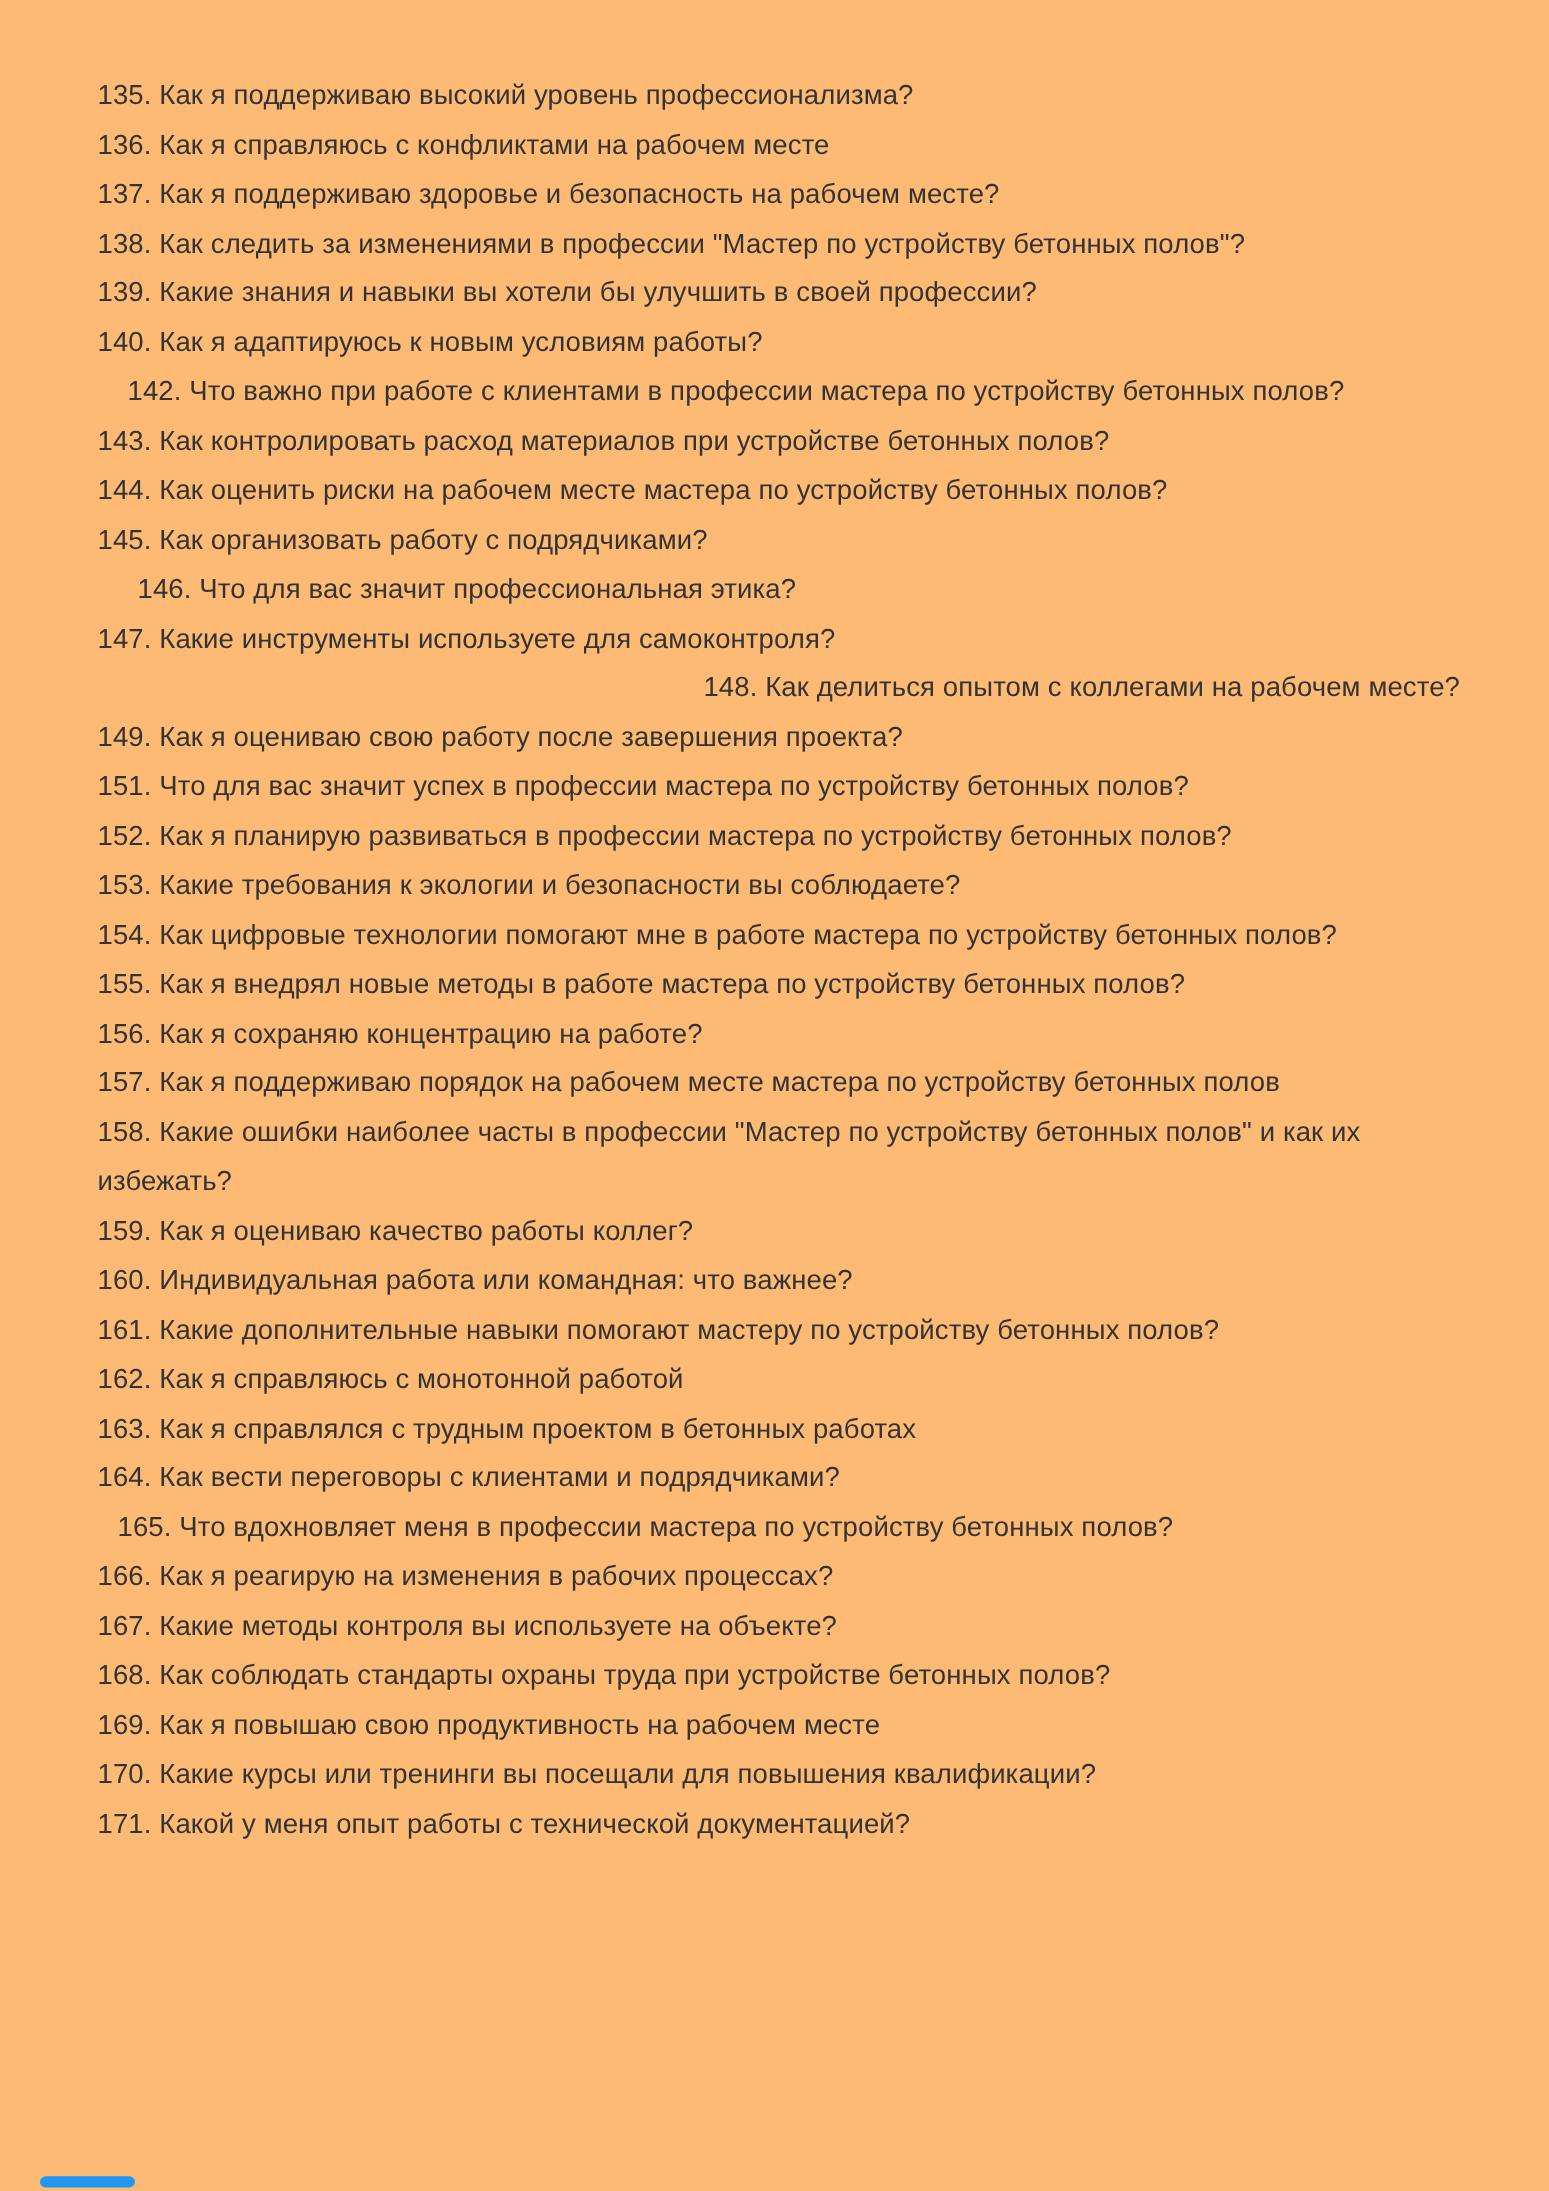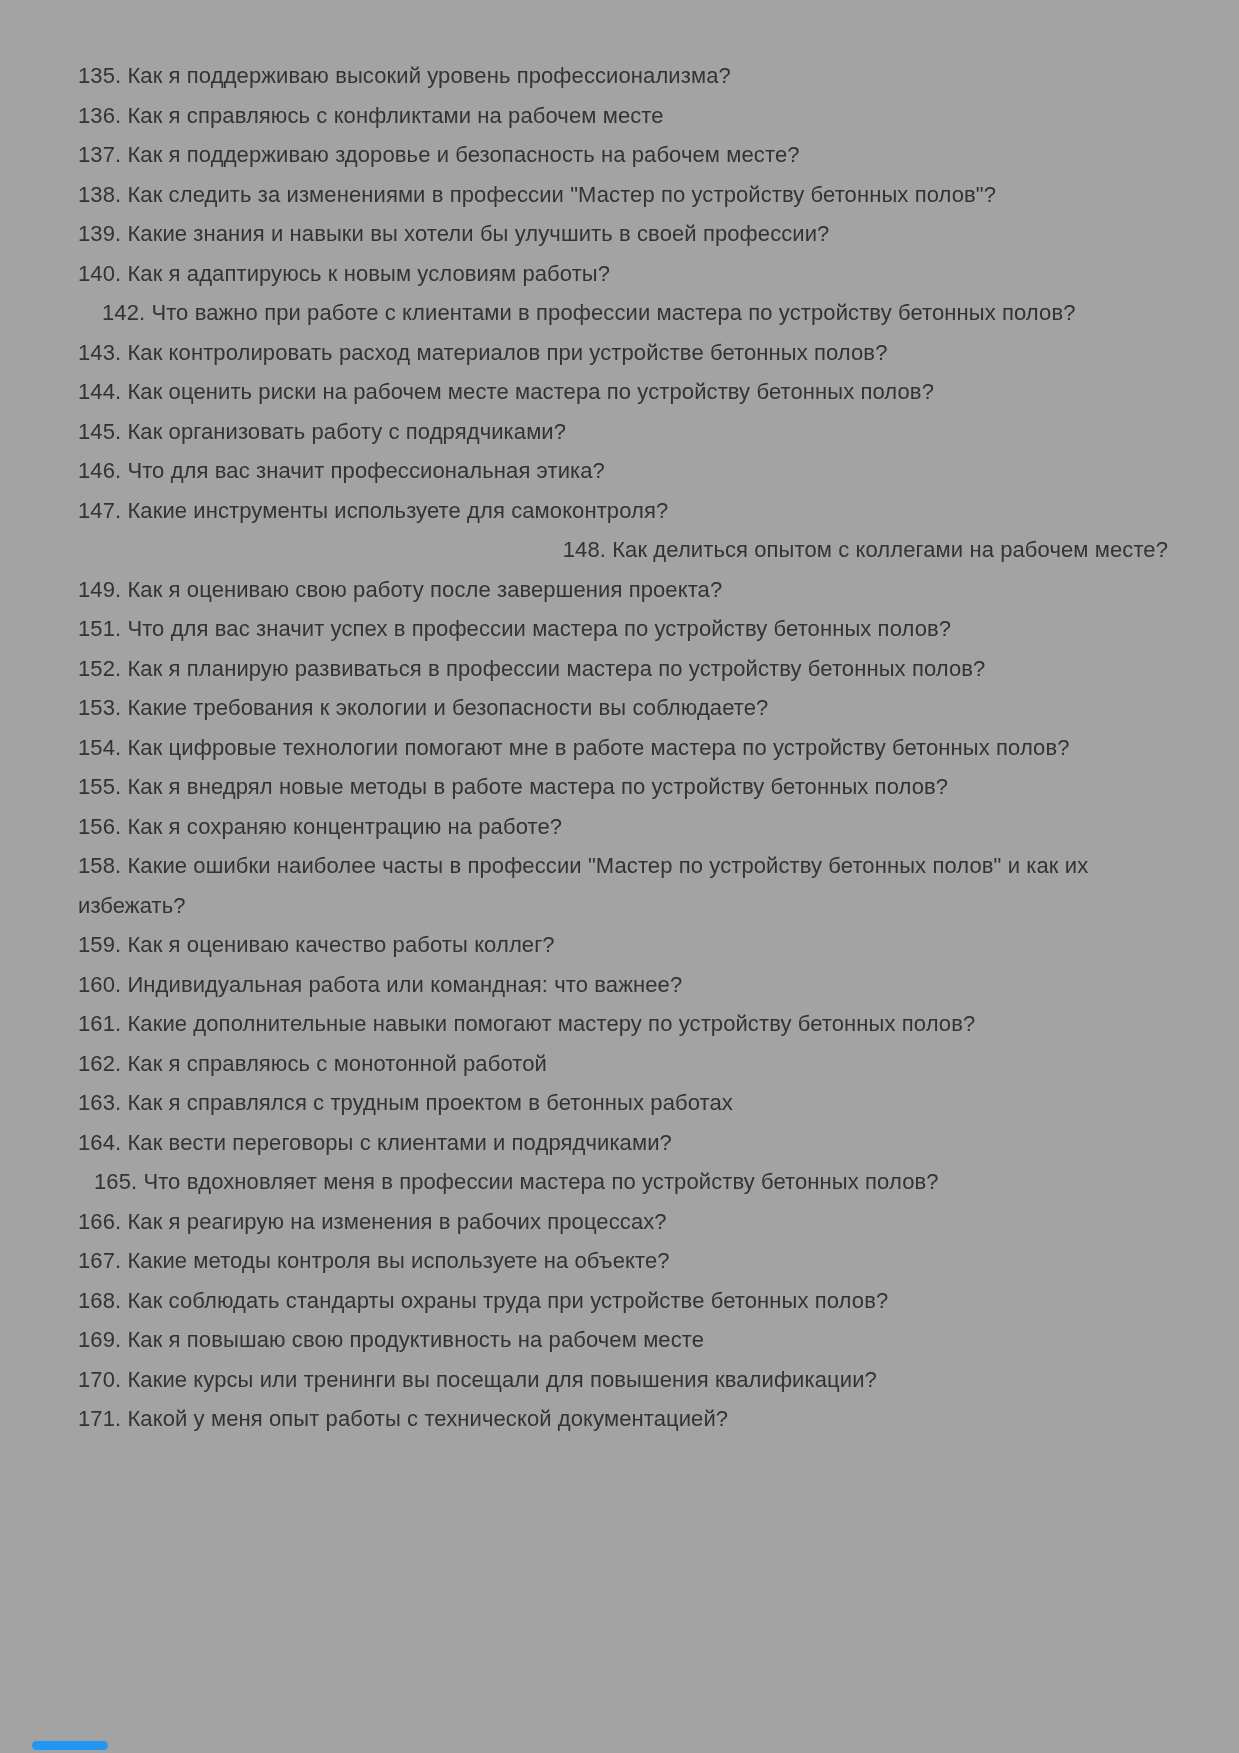--- a/index.html
+++ b/index.html
@@ -5,21 +5,21 @@
   html, body {
     margin: 0;
     padding: 0;
     background: #ffffff;
   }
   .page {
     position: relative;
     width: 1239px;
     height: 1753px;
     box-sizing: border-box;
-    background: #a3a3a3;
+    background: #fdba74;
     padding: 56px 70px 0 78px;
     overflow: hidden;
     font-family: "Liberation Sans", "DejaVu Sans", sans-serif;
   }
   .question-list {
     max-width: 1090px;
   }
   p.question {
     margin: 0;
     padding: 0;
@@ -46,30 +46,31 @@
       <p class="question" style="color: rgb(51, 51, 51);">135. Как я поддерживаю высокий уровень профессионализма?</p>
       <p class="question" style="color: rgb(51, 51, 51);">136. Как я справляюсь с конфликтами на рабочем месте</p>
       <p class="question" style="color: rgb(51, 51, 51);">137. Как я поддерживаю здоровье и безопасность на рабочем месте?</p>
       <p class="question" style="color: rgb(51, 51, 51);">138. Как следить за изменениями в профессии "Мастер по устройству бетонных полов"?</p>
       <p class="question" style="color: rgb(51, 51, 51);">139. Какие знания и навыки вы хотели бы улучшить в своей профессии?</p>
       <p class="question" style="color: rgb(51, 51, 51);">140. Как я адаптируюсь к новым условиям работы?</p>
       <p class="question" style="color: rgb(51, 51, 51); margin-left: 24px;">142. Что важно при работе с клиентами в профессии мастера по устройству бетонных полов?</p>
       <p class="question" style="color: rgb(51, 51, 51);">143. Как контролировать расход материалов при устройстве бетонных полов?</p>
       <p class="question" style="color: rgb(51, 51, 51);">144. Как оценить риски на рабочем месте мастера по устройству бетонных полов?</p>
       <p class="question" style="color: rgb(51, 51, 51);">145. Как организовать работу с подрядчиками?</p>
-      <p class="question" style="color: rgb(51, 51, 51);">146. Что для вас значит профессиональная этика?</p>
+      <p class="question" style="color: rgb(51, 51, 51); margin-left: 32px;">146. Что для вас значит профессиональная этика?</p>
       <p class="question" style="color: rgb(51, 51, 51);">147. Какие инструменты используете для самоконтроля?</p>
       <p class="question" style="color: rgb(51, 51, 51); text-align: right;">148. Как делиться опытом с коллегами на рабочем месте?</p>
       <p class="question" style="color: rgb(51, 51, 51);">149. Как я оцениваю свою работу после завершения проекта?</p>
       <p class="question" style="color: rgb(51, 51, 51);">151. Что для вас значит успех в профессии мастера по устройству бетонных полов?</p>
       <p class="question" style="color: rgb(51, 51, 51);">152. Как я планирую развиваться в профессии мастера по устройству бетонных полов?</p>
       <p class="question" style="color: rgb(51, 51, 51);">153. Какие требования к экологии и безопасности вы соблюдаете?</p>
       <p class="question" style="color: rgb(51, 51, 51);">154. Как цифровые технологии помогают мне в работе мастера по устройству бетонных полов?</p>
       <p class="question" style="color: rgb(51, 51, 51);">155. Как я внедрял новые методы в работе мастера по устройству бетонных полов?</p>
       <p class="question" style="color: rgb(51, 51, 51);">156. Как я сохраняю концентрацию на работе?</p>
+      <p class="question" style="color: rgb(51, 51, 51);">157. Как я поддерживаю порядок на рабочем месте мастера по устройству бетонных полов</p>
       <p class="question" style="color: rgb(51, 51, 51);">158. Какие ошибки наиболее часты в профессии "Мастер по устройству бетонных полов" и как их избежать?</p>
       <p class="question" style="color: rgb(51, 51, 51);">159. Как я оцениваю качество работы коллег?</p>
       <p class="question" style="color: rgb(51, 51, 51);">160. Индивидуальная работа или командная: что важнее?</p>
       <p class="question" style="color: rgb(51, 51, 51);">161. Какие дополнительные навыки помогают мастеру по устройству бетонных полов?</p>
       <p class="question" style="color: rgb(51, 51, 51);">162. Как я справляюсь с монотонной работой</p>
       <p class="question" style="color: rgb(51, 51, 51);">163. Как я справлялся с трудным проектом в бетонных работах</p>
       <p class="question" style="color: rgb(51, 51, 51);">164. Как вести переговоры с клиентами и подрядчиками?</p>
       <p class="question" style="color: rgb(51, 51, 51); margin-left: 16px;">165. Что вдохновляет меня в профессии мастера по устройству бетонных полов?</p>
       <p class="question" style="color: rgb(51, 51, 51);">166. Как я реагирую на изменения в рабочих процессах?</p>
       <p class="question" style="color: rgb(51, 51, 51);">167. Какие методы контроля вы используете на объекте?</p>

